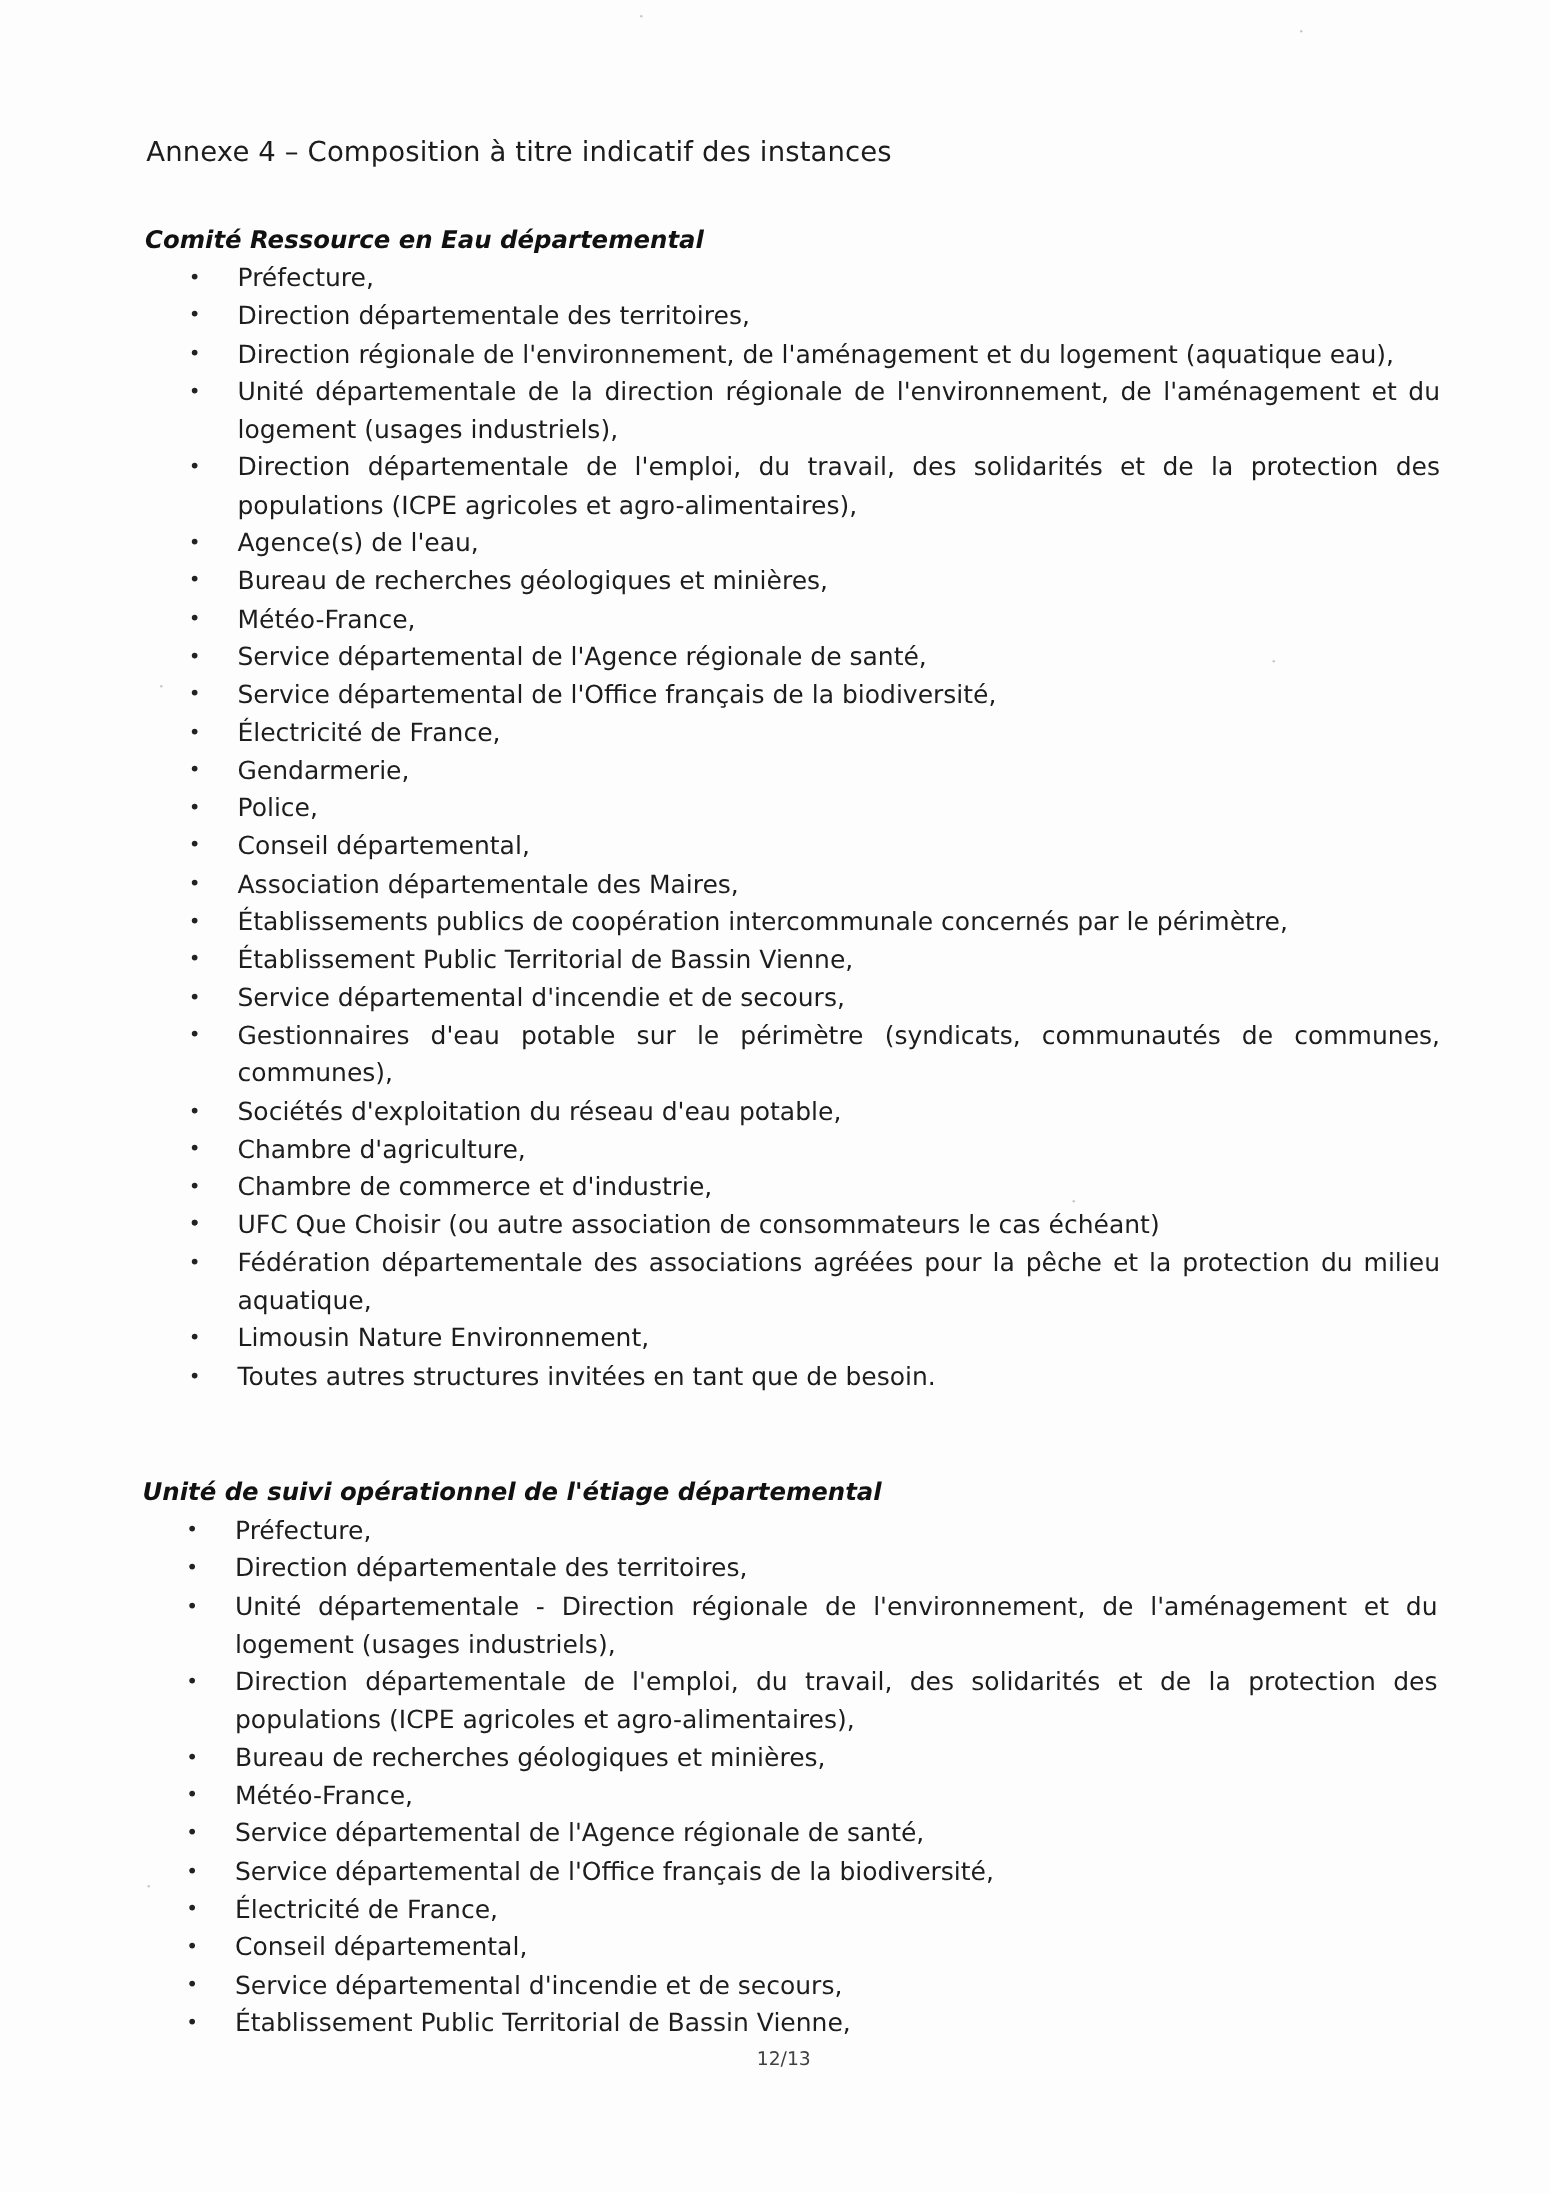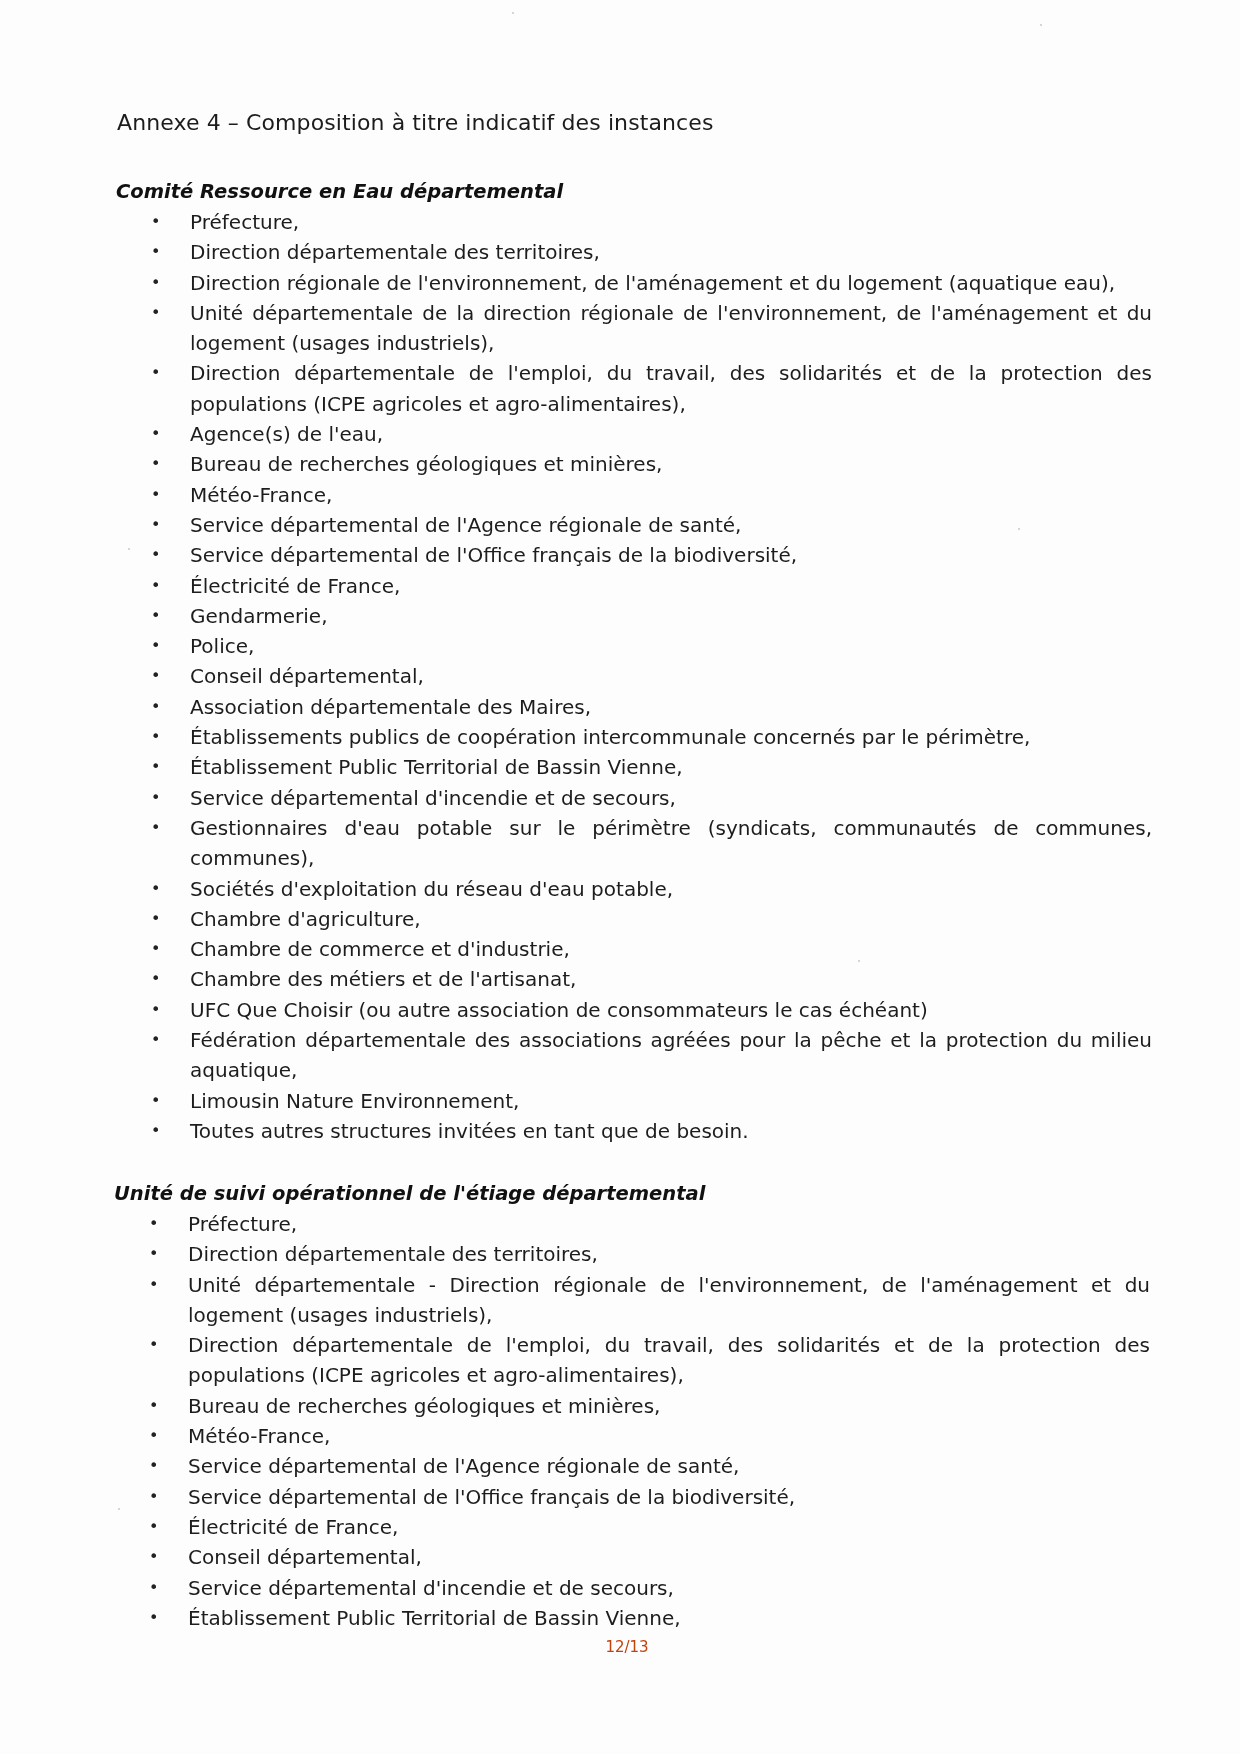--- a/index.html
+++ b/index.html
@@ -70,21 +70,21 @@
     #section-1 ul.items { left: 190px; top: 207px; width: 962px; }
     #section-2 .section-title { left: 114px; top: 1182px; }
     #section-2 ul.items { left: 188px; top: 1209px; width: 962px; }
     .page-number {
       position: absolute;
       left: 0;
       width: 1240px;
       top: 1638px;
       text-align: center;
       font-size: 15px;
-      color: #c2410c;
+      color: #404040;
       padding-left: 14px;
       box-sizing: border-box;
     }
     
     .speck {
       position: absolute;
       width: 2px;
       height: 2px;
       background: #c8c8c8;
       border-radius: 1px;
@@ -115,21 +115,21 @@
       <li><span class="bullet">•</span><span>Police,</span></li>
       <li><span class="bullet">•</span><span>Conseil départemental,</span></li>
       <li><span class="bullet">•</span><span>Association départementale des Maires,</span></li>
       <li><span class="bullet">•</span><span>Établissements publics de coopération intercommunale concernés par le périmètre,</span></li>
       <li><span class="bullet">•</span><span>Établissement Public Territorial de Bassin Vienne,</span></li>
       <li><span class="bullet">•</span><span>Service départemental d'incendie et de secours,</span></li>
       <li><span class="bullet">•</span><span>Gestionnaires d'eau potable sur le périmètre (syndicats, communautés de communes, communes),</span></li>
       <li><span class="bullet">•</span><span>Sociétés d'exploitation du réseau d'eau potable,</span></li>
       <li><span class="bullet">•</span><span>Chambre d'agriculture,</span></li>
       <li><span class="bullet">•</span><span>Chambre de commerce et d'industrie,</span></li>
-      <li><span class="bullet">•</span><span>Chambre des métiers et de l'artisanat,</span></li>
+      <li><span class="bullet">•</span></li>
       <li><span class="bullet">•</span><span>UFC Que Choisir (ou autre association de consommateurs le cas échéant)</span></li>
       <li><span class="bullet">•</span><span>Fédération départementale des associations agréées pour la pêche et la protection du milieu aquatique,</span></li>
       <li><span class="bullet">•</span><span>Limousin Nature Environnement,</span></li>
       <li><span class="bullet">•</span><span>Toutes autres structures invitées en tant que de besoin.</span></li>
     </ul>
   </div>
 
   <div class="section" id="section-2">
     <div class="section-title">Unité de suivi opérationnel de l'étiage départemental</div>
     <ul class="items">

